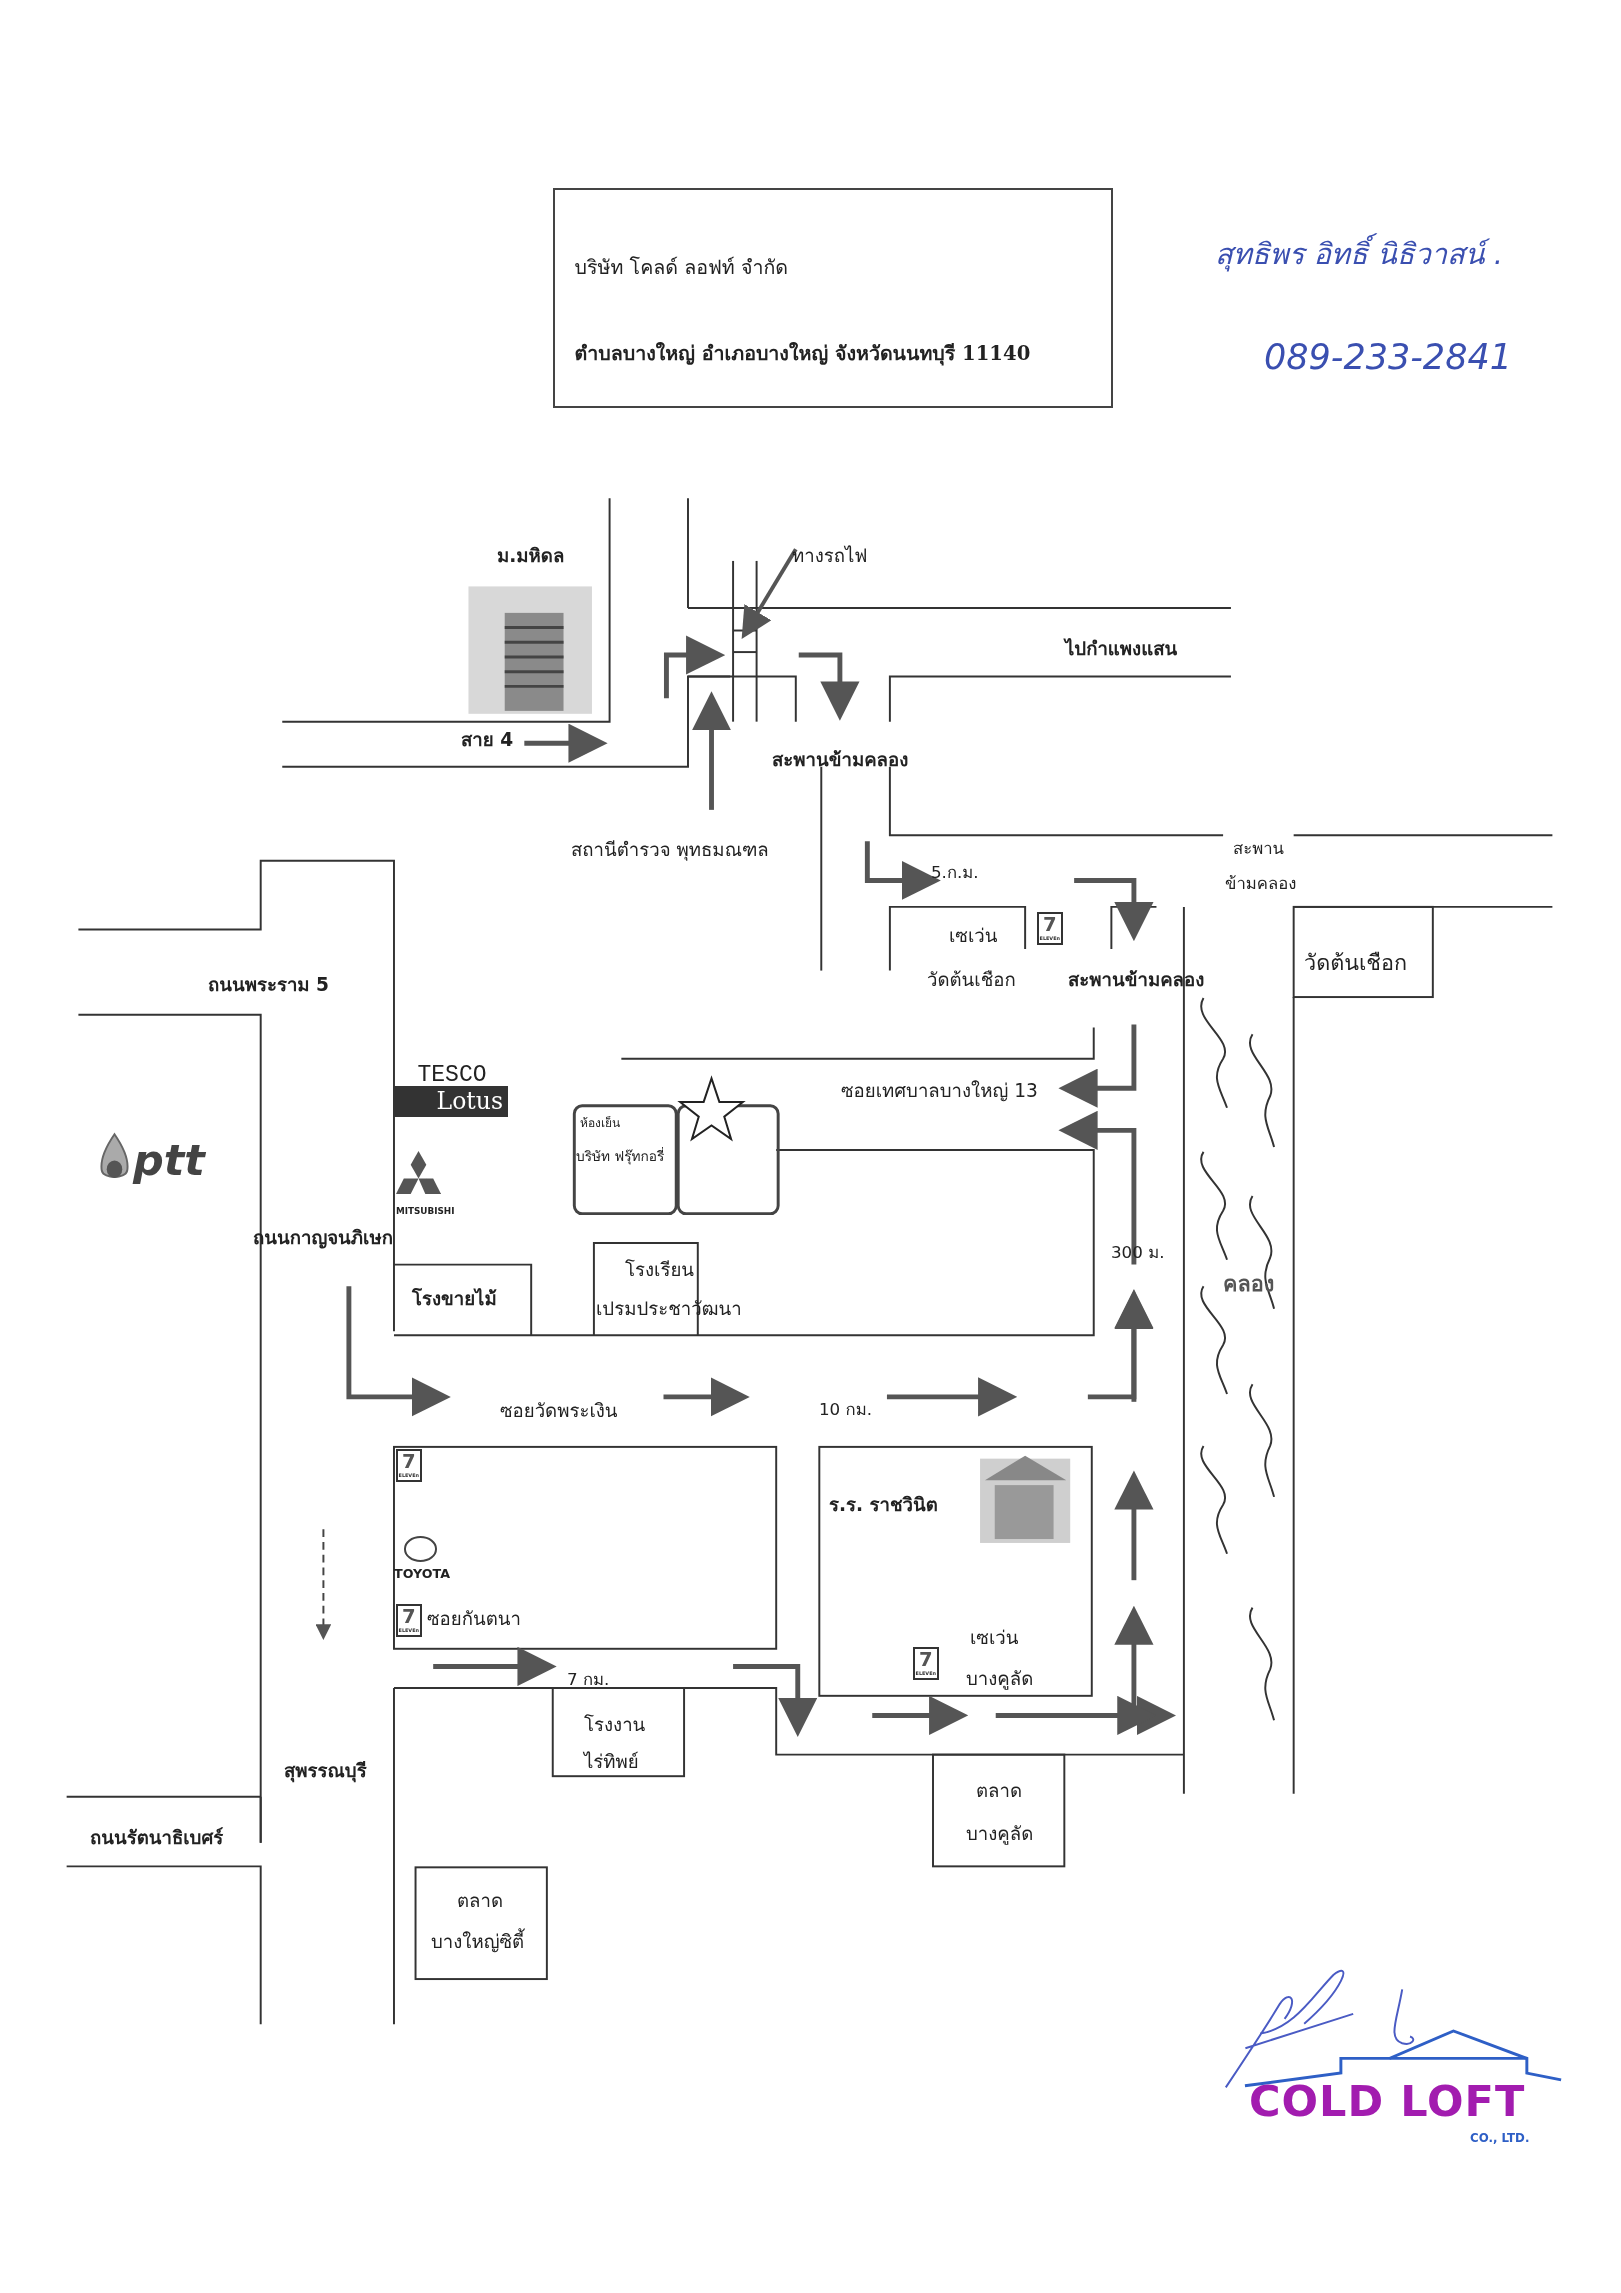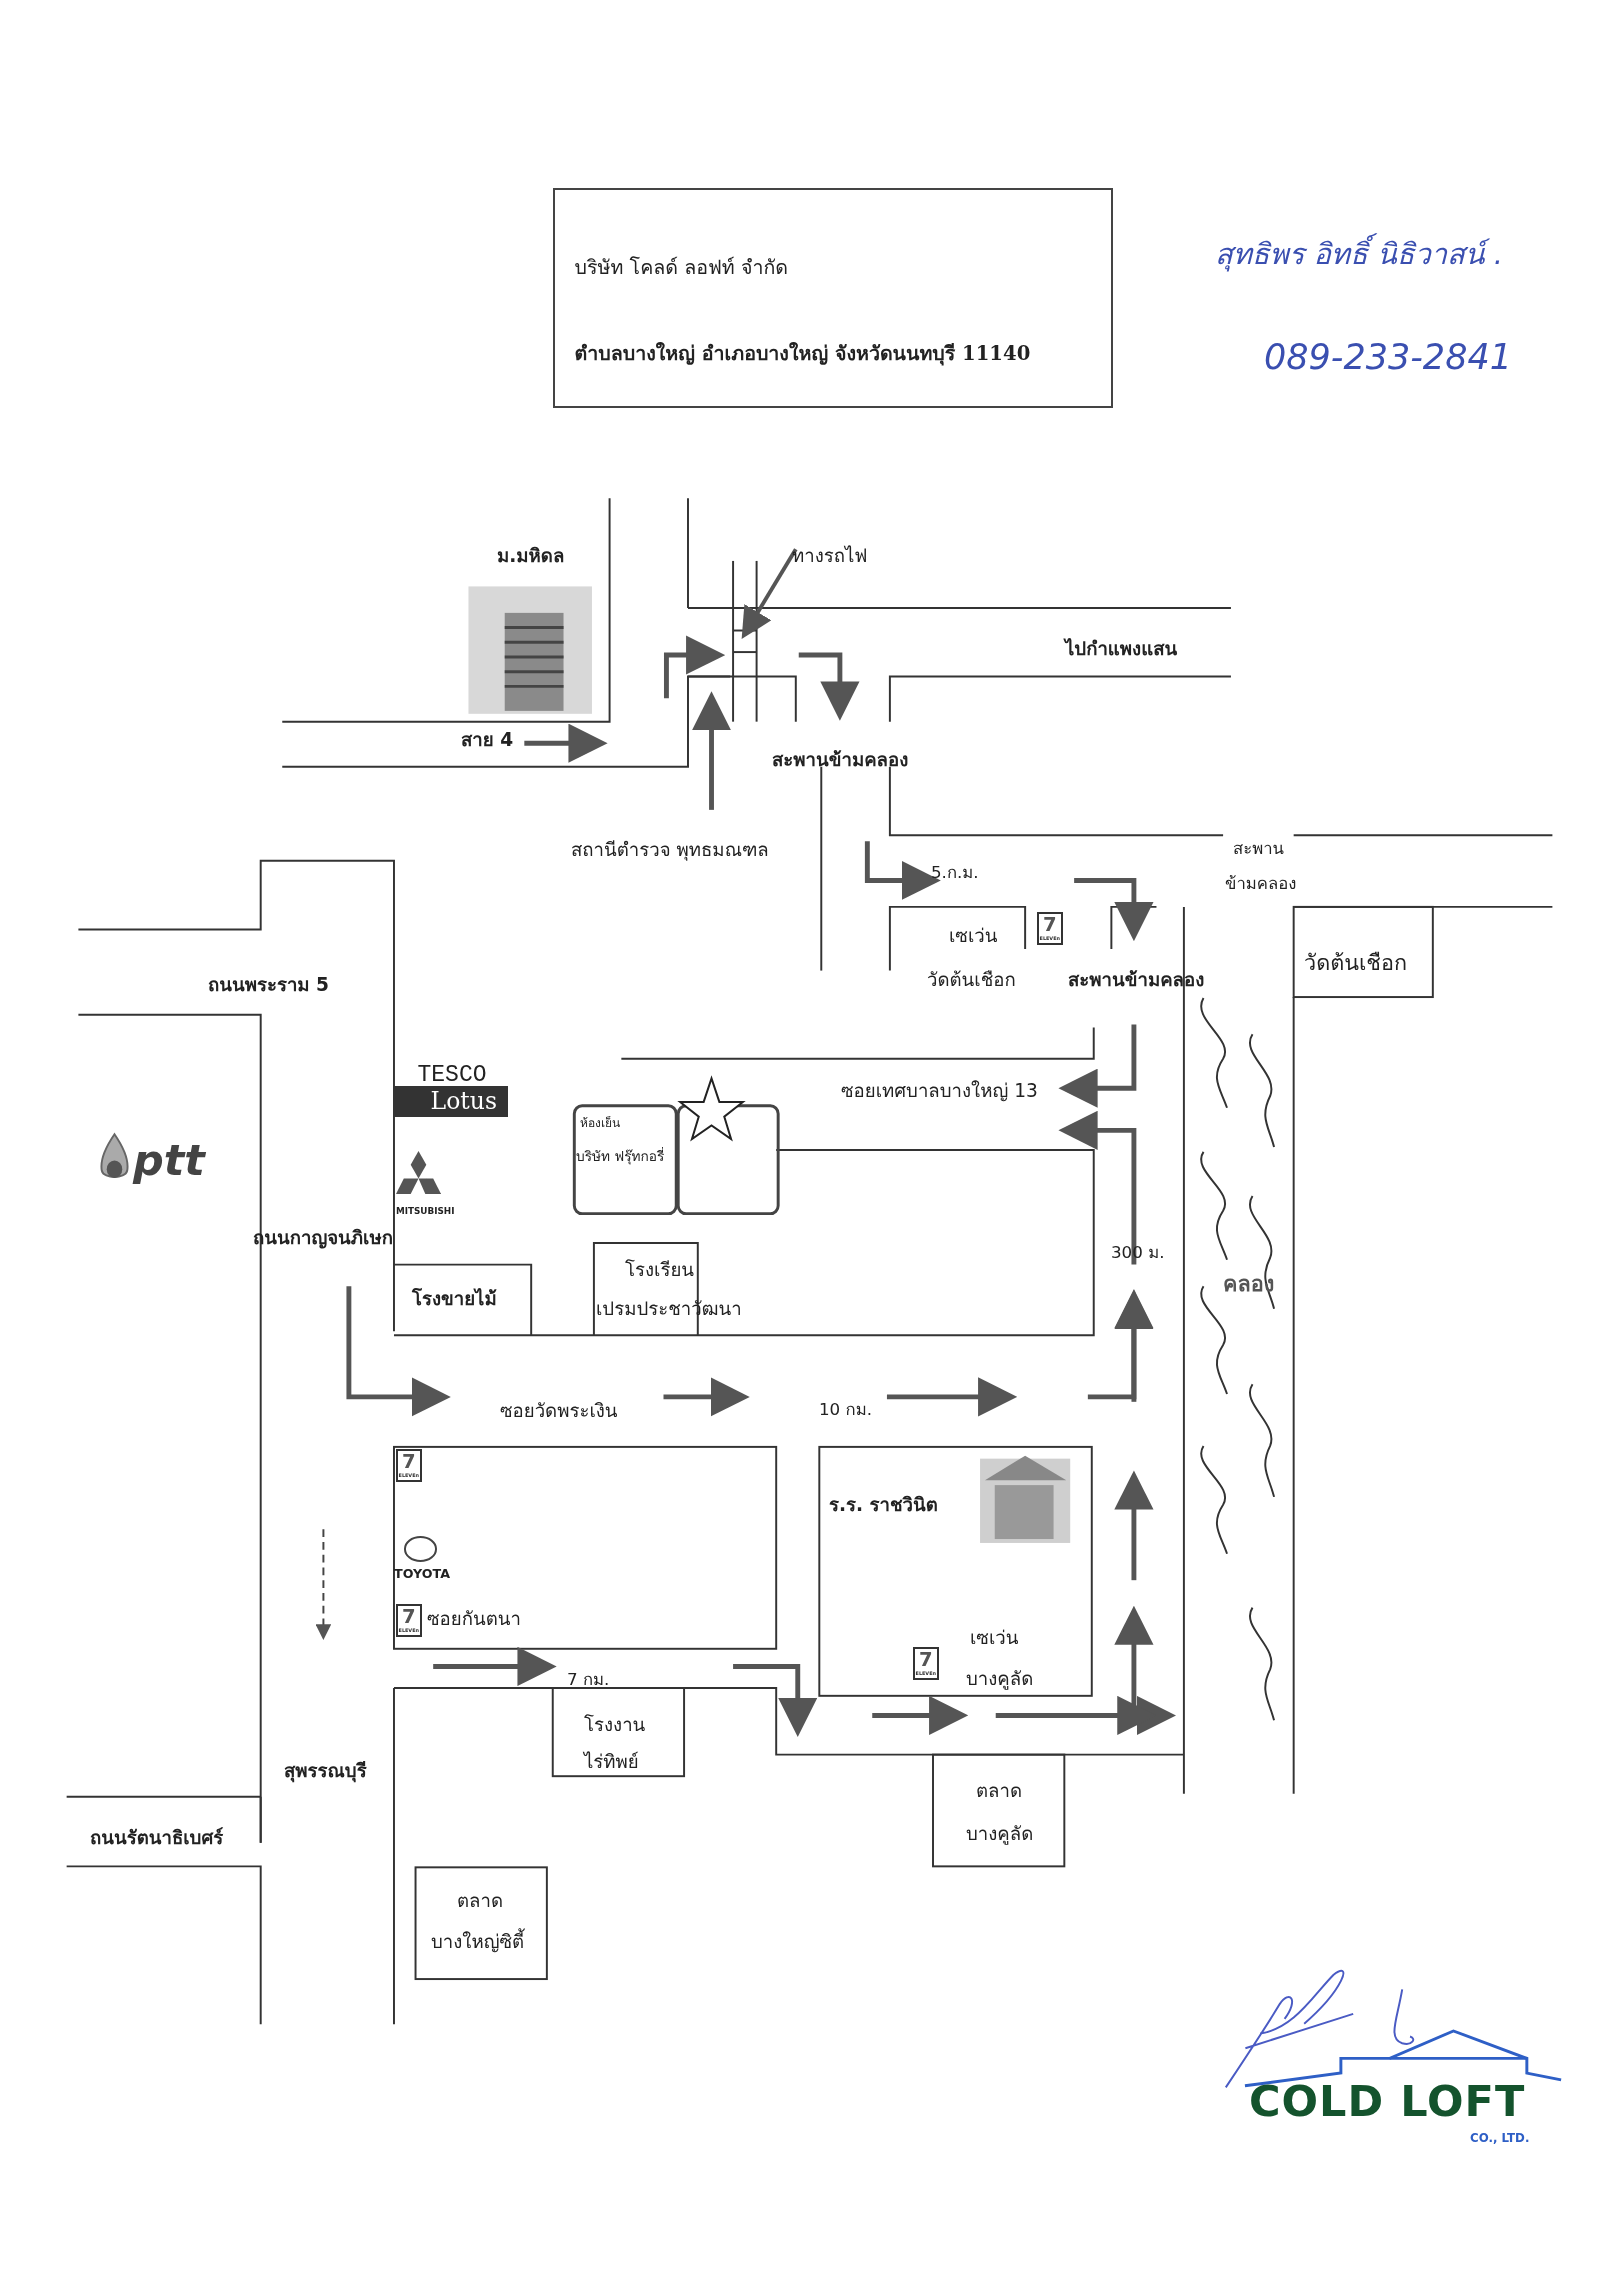--- a/index.html
+++ b/index.html
@@ -7,21 +7,21 @@
   .abs{position:absolute;}
   .lbl{position:absolute;white-space:nowrap;font-size:18.6px;color:#222;font-family:"DejaVu Sans","Liberation Sans",sans-serif;}
   .lbl.b{font-weight:bold;}
   .addr-box{position:absolute;left:553px;top:188px;width:560px;height:220px;border:2px solid #444;box-sizing:border-box;}
   .addr-box .line{position:absolute;left:19.6px;font-size:19.6px;white-space:nowrap;font-family:"DejaVu Serif","Liberation Serif",serif;}
   .hand{position:absolute;color:#3a4fb0;font-family:"DejaVu Sans","Liberation Sans",sans-serif;font-style:italic;white-space:nowrap;}
   svg.map{position:absolute;left:0;top:0;}
   .seven{position:absolute;width:25.5px;height:33px;border:2px solid #333;background:#fff;box-sizing:border-box;text-align:center;font:bold 19.6px "DejaVu Sans",sans-serif;color:#555;line-height:21.6px;}
   .seven span{display:block;font-size:4.9px;line-height:5.9px;color:#333;}
   .logo-text{position:absolute;font-family:"DejaVu Sans","Liberation Sans",sans-serif;white-space:nowrap;}
-  .stamp{position:absolute;color:#14532d;font:bold 43px "DejaVu Sans","Liberation Sans",sans-serif;letter-spacing:1px;}
+  .stamp{position:absolute;color:#a21caf;font:bold 43px "DejaVu Sans","Liberation Sans",sans-serif;letter-spacing:1px;}
   .stamp-sub{position:absolute;color:#2e5fc6;font:bold 11.8px "DejaVu Sans","Liberation Sans",sans-serif;}
 </style>
 </head>
 <body>
 
 <div class="addr-box">
   <div class="line" style="top:61px;">บริษัท โคลด์ ลอฟท์ จำกัด</div>
   <div class="line" style="top:147px;font-weight:bold;">ตำบลบางใหญ่ อำเภอบางใหญ่ จังหวัดนนทบุรี  11140</div>
 </div>
 
@@ -180,21 +180,21 @@
 <div class="lbl" style="left:584px;top:1710px;">โรงงาน</div>
 <div class="lbl" style="left:584px;top:1747px;">ไร่ทิพย์</div>
 <div class="lbl b" style="left:284px;top:1756px;">สุพรรณบุรี</div>
 <div class="lbl b" style="left:90px;top:1823px;">ถนนรัตนาธิเบศร์</div>
 <div class="lbl" style="left:976px;top:1776px;">ตลาด</div>
 <div class="lbl" style="left:966px;top:1819px;">บางคูลัด</div>
 <div class="lbl" style="left:457px;top:1886px;">ตลาด</div>
 <div class="lbl" style="left:431px;top:1927px;">บางใหญ่ซิตี้</div>
 
 <div class="logo-text" style="left:396px;top:1062px;width:112px;text-align:center;font-size:23px;font-family:Liberation Mono, monospace;border-bottom:2.9px dashed #444;">TESCO</div>
-<div class="logo-text" style="left:394px;top:1086px;width:114px;height:31px;background:#333;color:#fff;font-size:23.5px;font-family:'DejaVu Serif',serif;line-height:31px;text-align:right;padding-right:11px;box-sizing:border-box;"><span>Lotus</span></div>
+<div class="logo-text" style="left:394px;top:1086px;width:114px;height:31px;background:#333;color:#fff;font-size:23.5px;font-family:'DejaVu Serif',serif;line-height:31px;text-align:right;padding-right:5px;box-sizing:border-box;"><span>Lotus</span></div>
 
 <svg class="abs" style="left:396px;top:1149px;" width="45" height="55" viewBox="0 0 46 56">
   <polygon points="23,2 31,16 23,30 15,16" fill="#555"></polygon>
   <polygon points="15,30 23,30 15,46 0,46 8,30" fill="#555"></polygon>
   <polygon points="23,30 31,30 38,46 46,46 31,30" fill="#555"></polygon>
   <polygon points="23,30 30,46 46,46 38,30" fill="#555"></polygon>
 </svg>
 <div class="logo-text" style="left:396px;top:1206px;font-size:8.8px;font-weight:bold;">MITSUBISHI</div>
 
 <svg class="abs" style="left:98px;top:1132px;" width="33" height="51" viewBox="0 0 34 52">

